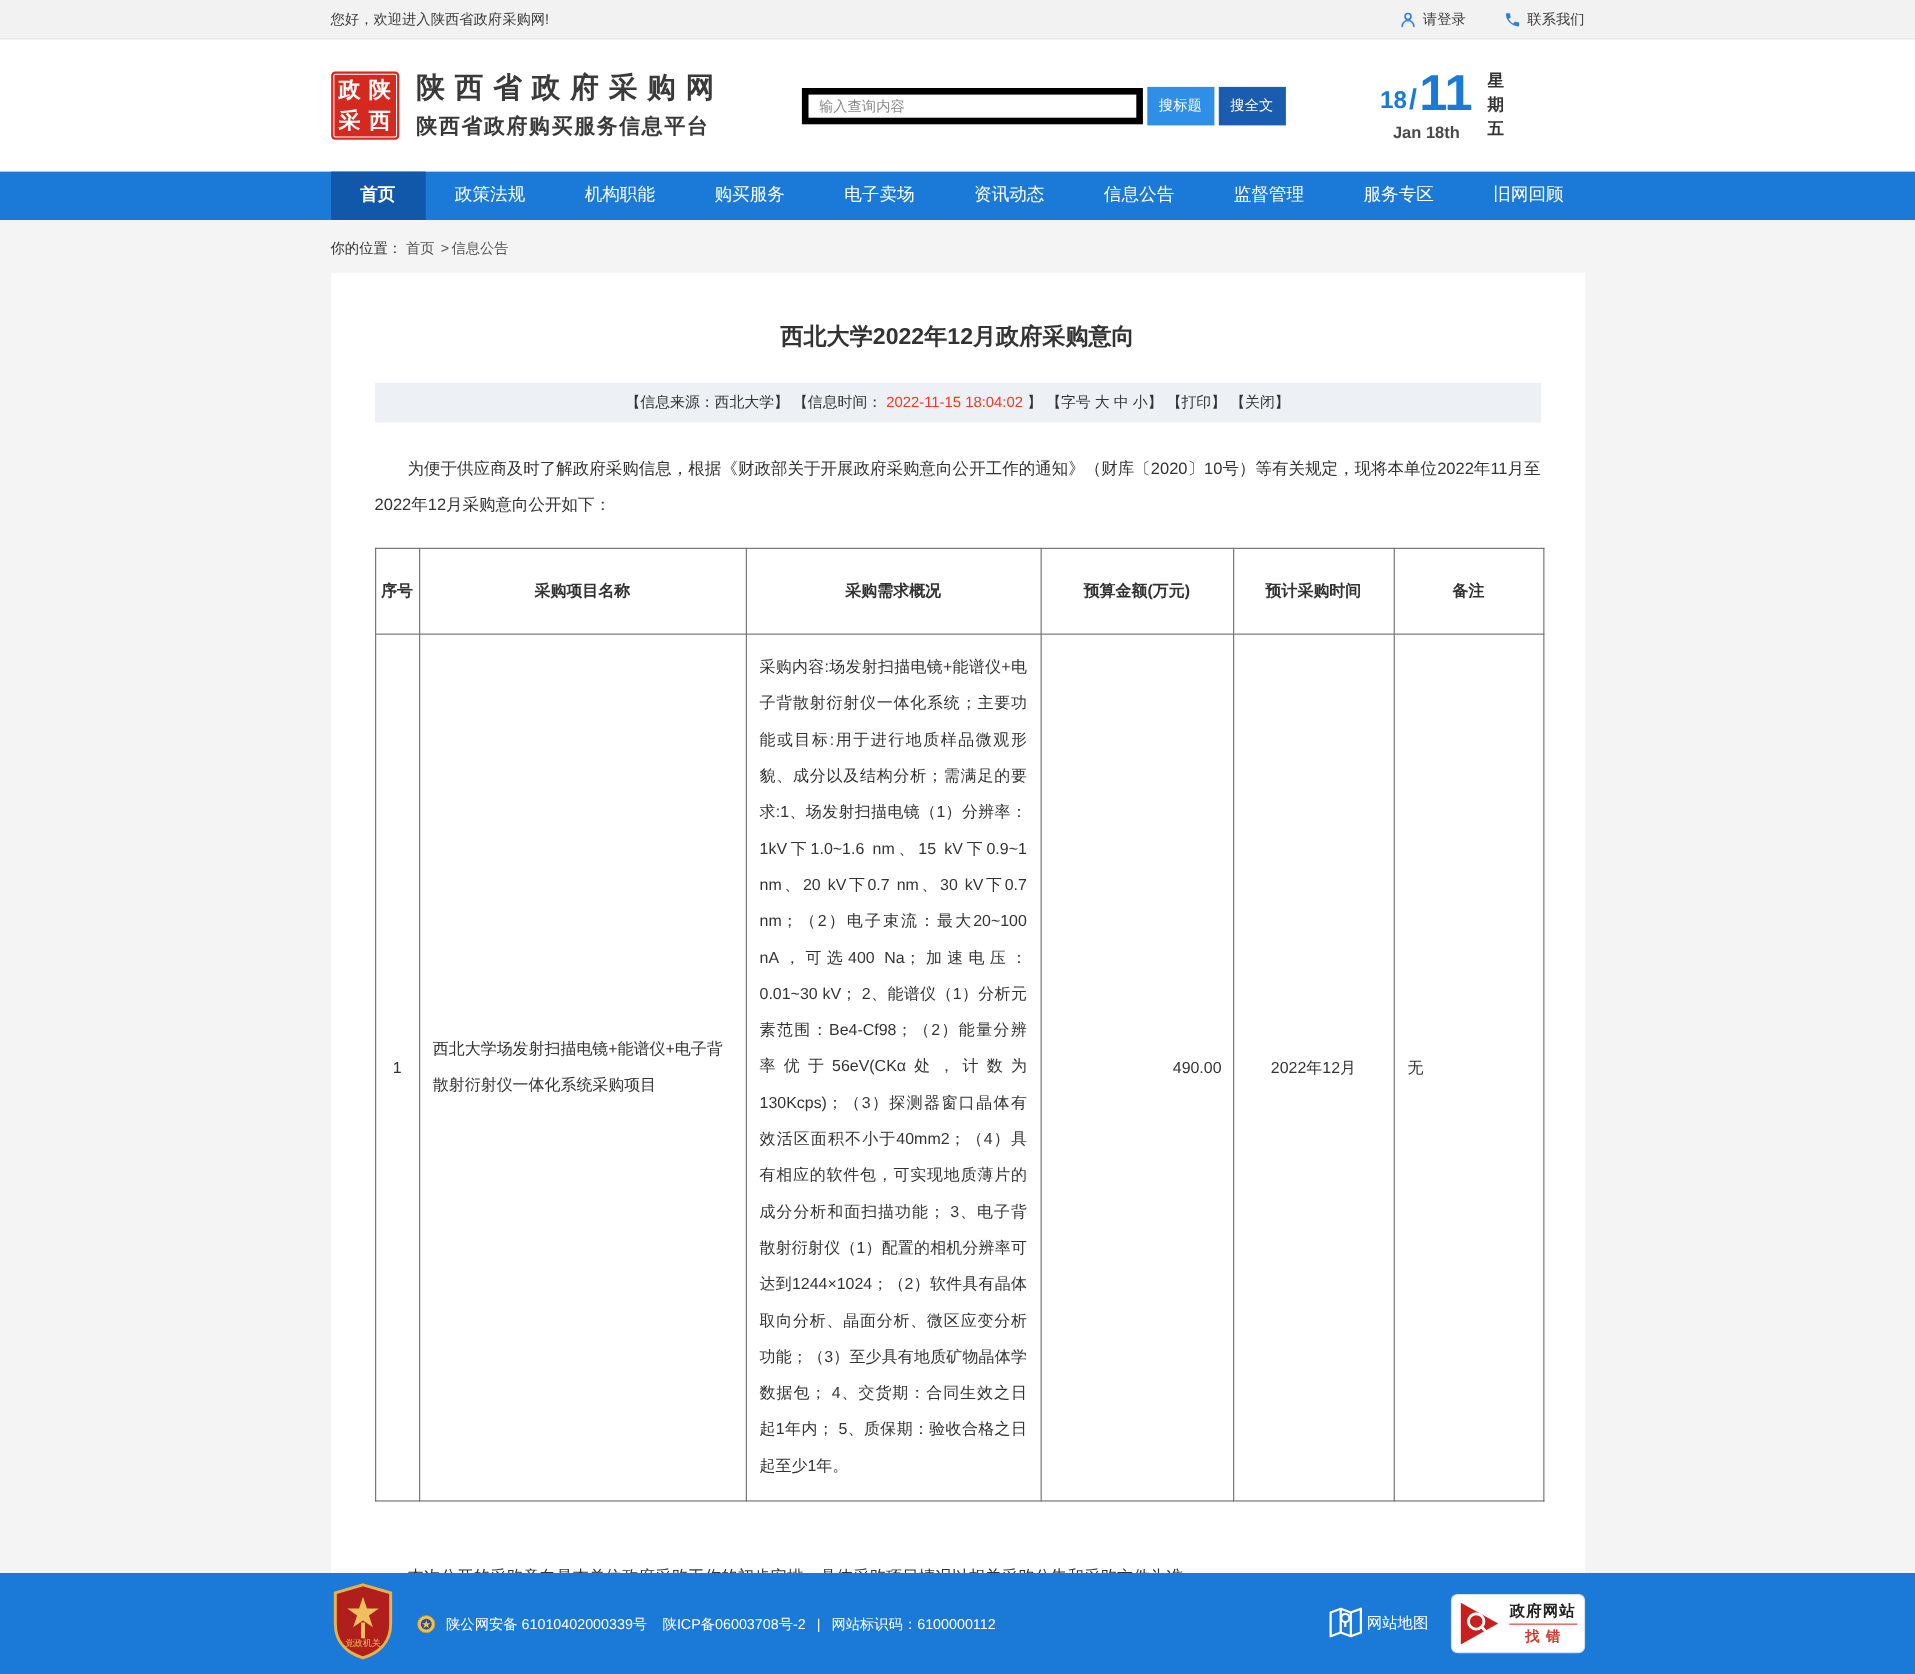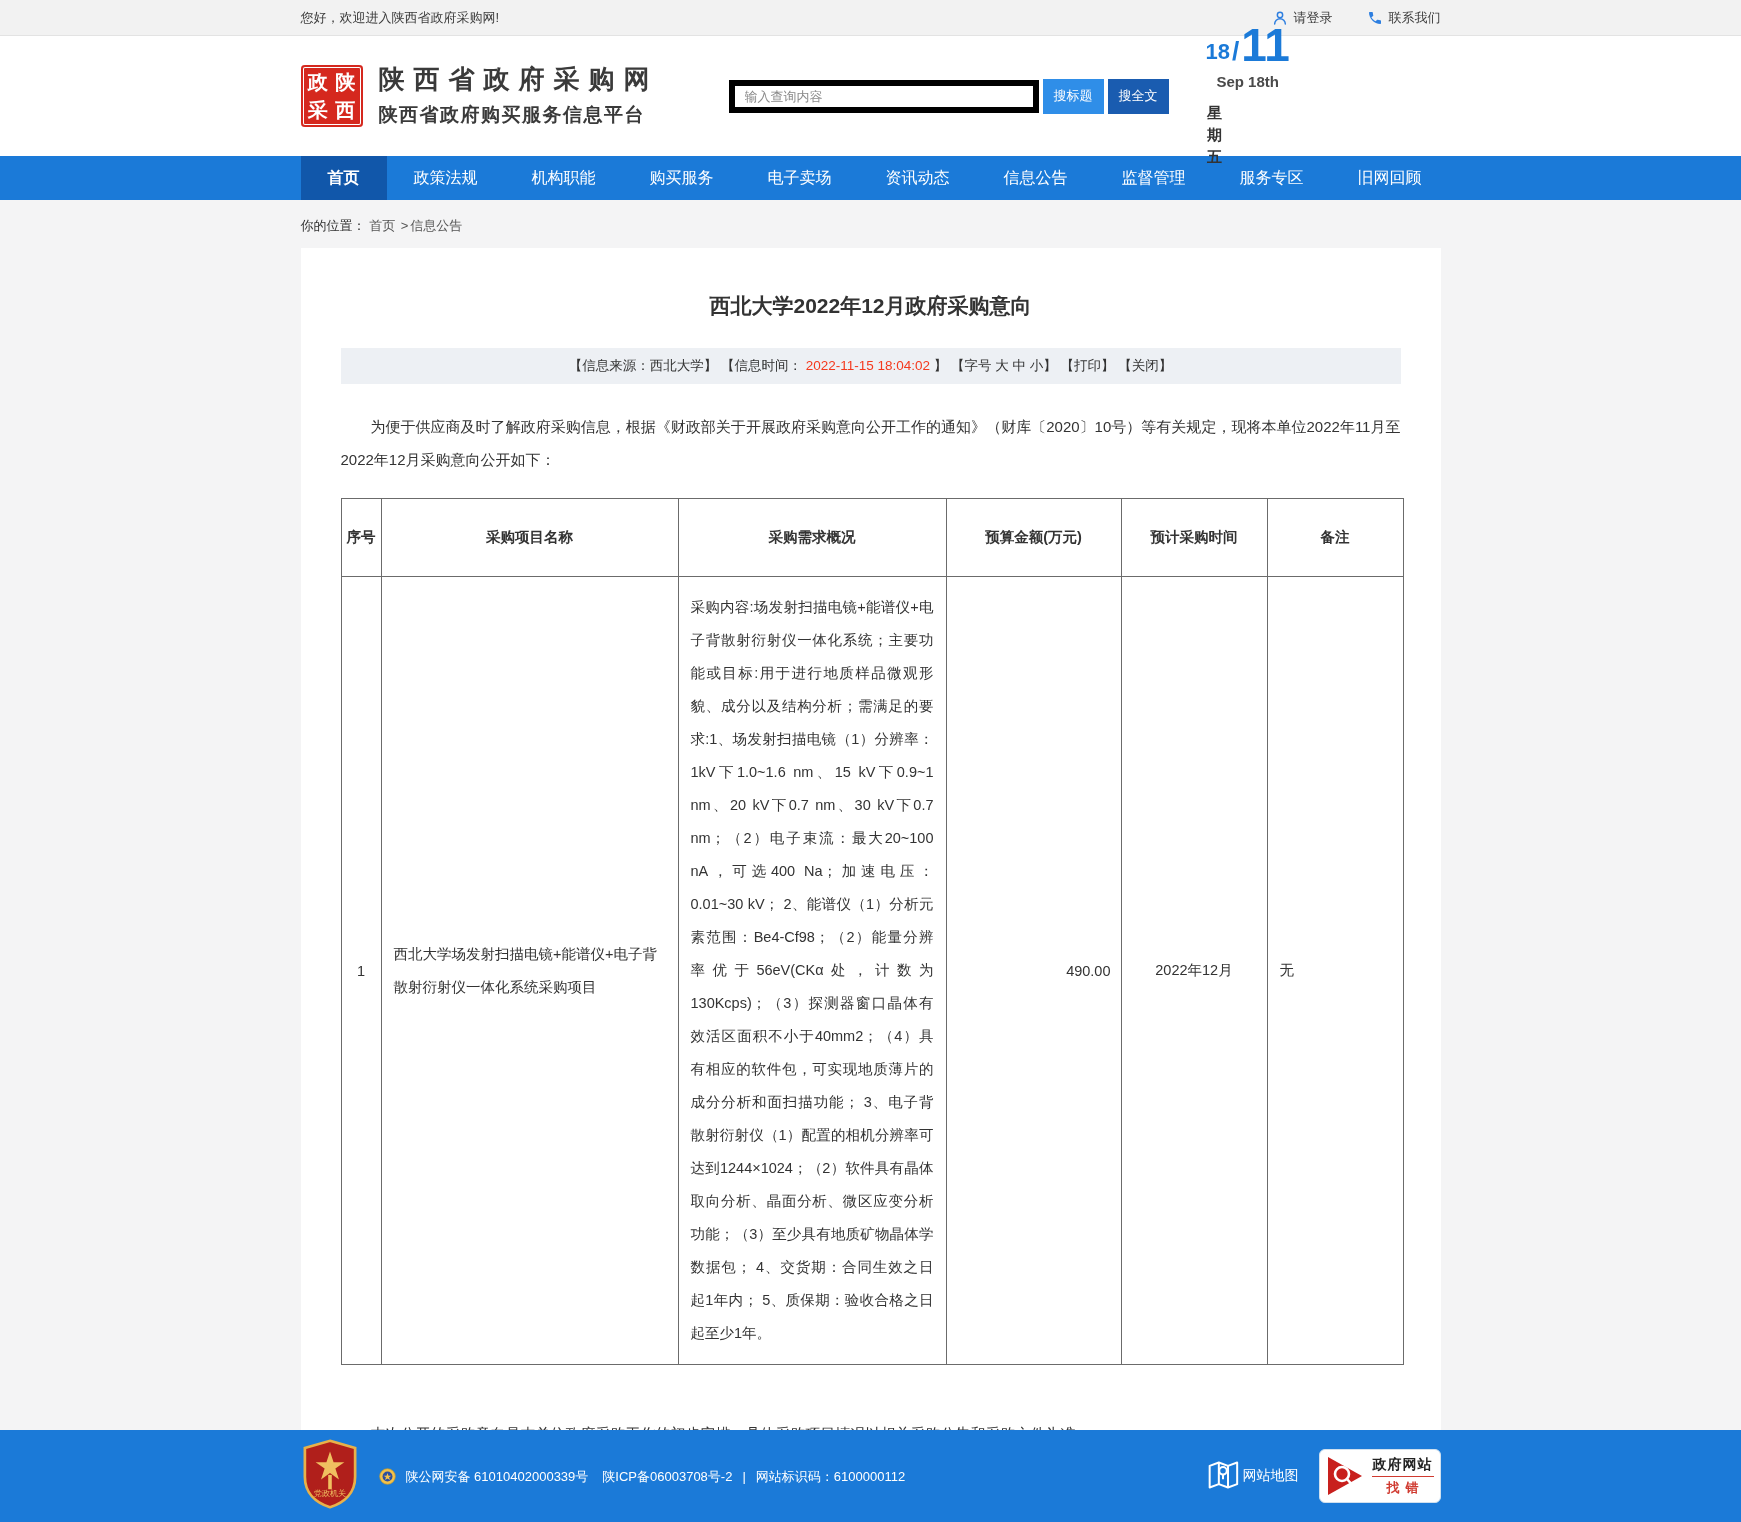--- a/index.html
+++ b/index.html
@@ -35,21 +35,21 @@
   .search-input {
     width:310px; height:33px; border:6px solid #000000; background:#fff;
     font-size:13px; padding:0 10px; color:#8b5cf6; outline:none;
     font-family:"Liberation Sans","DejaVu Sans",sans-serif;
   }
   .search-input::placeholder { color:#8a8a8a; }
   .btn-search { height:35px; border:none; color:#fff; font-size:13px; padding:0 11px; cursor:pointer; margin-left:4px;
     font-family:"Liberation Sans","DejaVu Sans",sans-serif; }
   .btn-title { background:#2f8ee8; }
   .btn-full { background:#1a5cb0; }
-  .datebox { margin-left:37px; display:flex; align-items:flex-start; gap:12px;flex-direction:column; }
+  .datebox { margin-left:86px; display:flex; align-items:flex-start; gap:12px; }
   .date-left { text-align:center; }
   .date-num { display:flex; align-items:flex-end; color:#1b7ad8; font-weight:bold; }
   .date-day { font-size:22px; line-height:1.4; }
   .date-slash { font-size:26px; line-height:1.25; margin:0 2px; }
   .date-month { font-size:46px; line-height:0.95; }
   .date-en { font-size:15px; font-weight:bold; color:#4a4a4a; margin-top:6px; }
   .date-week { width:18px; font-size:15px; font-weight:bold; color:#333; line-height:22px; word-break:break-all; text-align:center; }
 
   
   .navbar { height:44px; background:#1b7ad8; }
@@ -156,21 +156,21 @@
       <button class="btn-search btn-title">搜标题</button>
       <button class="btn-search btn-full">搜全文</button>
     </div>
     <div class="datebox">
       <div class="date-left">
         <div class="date-num">
           <span class="date-day">18</span>
           <span class="date-slash">/</span>
           <span class="date-month">11</span>
         </div>
-        <div class="date-en">Sep 18th</div>
+        <div class="date-en">Jan 18th</div>
       </div>
       <div class="date-week">星期五</div>
     </div>
   </div>
 </div>
 
 <div class="navbar">
   <div class="inner">
     <div class="nav-item active">首页</div>
     <div class="nav-item">政策法规</div>

